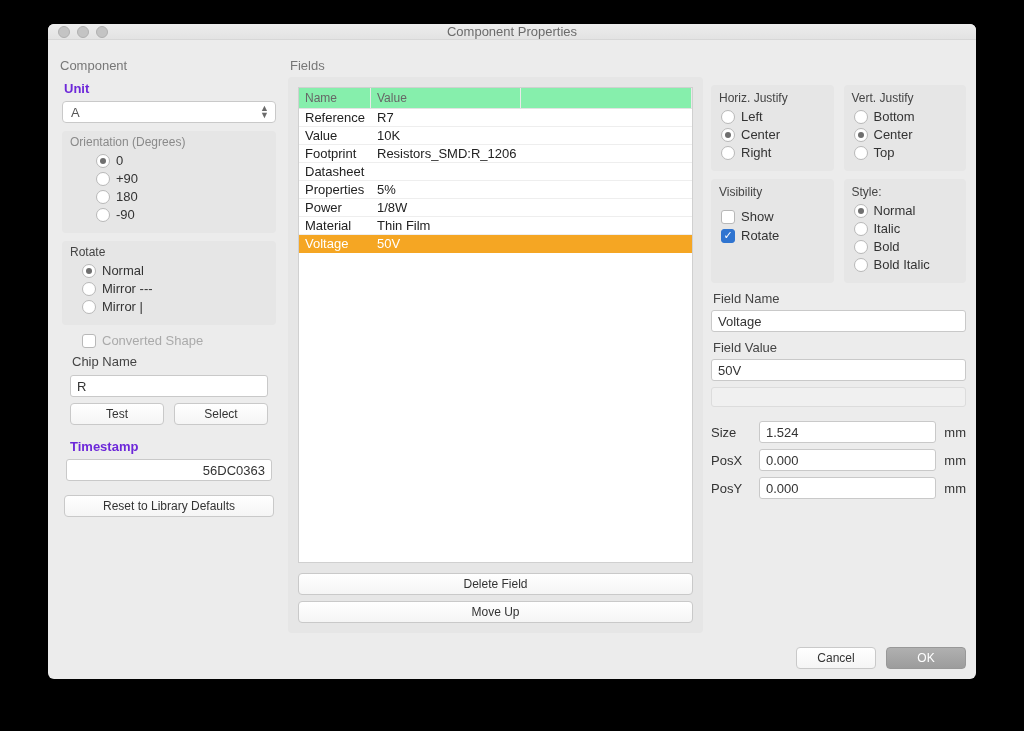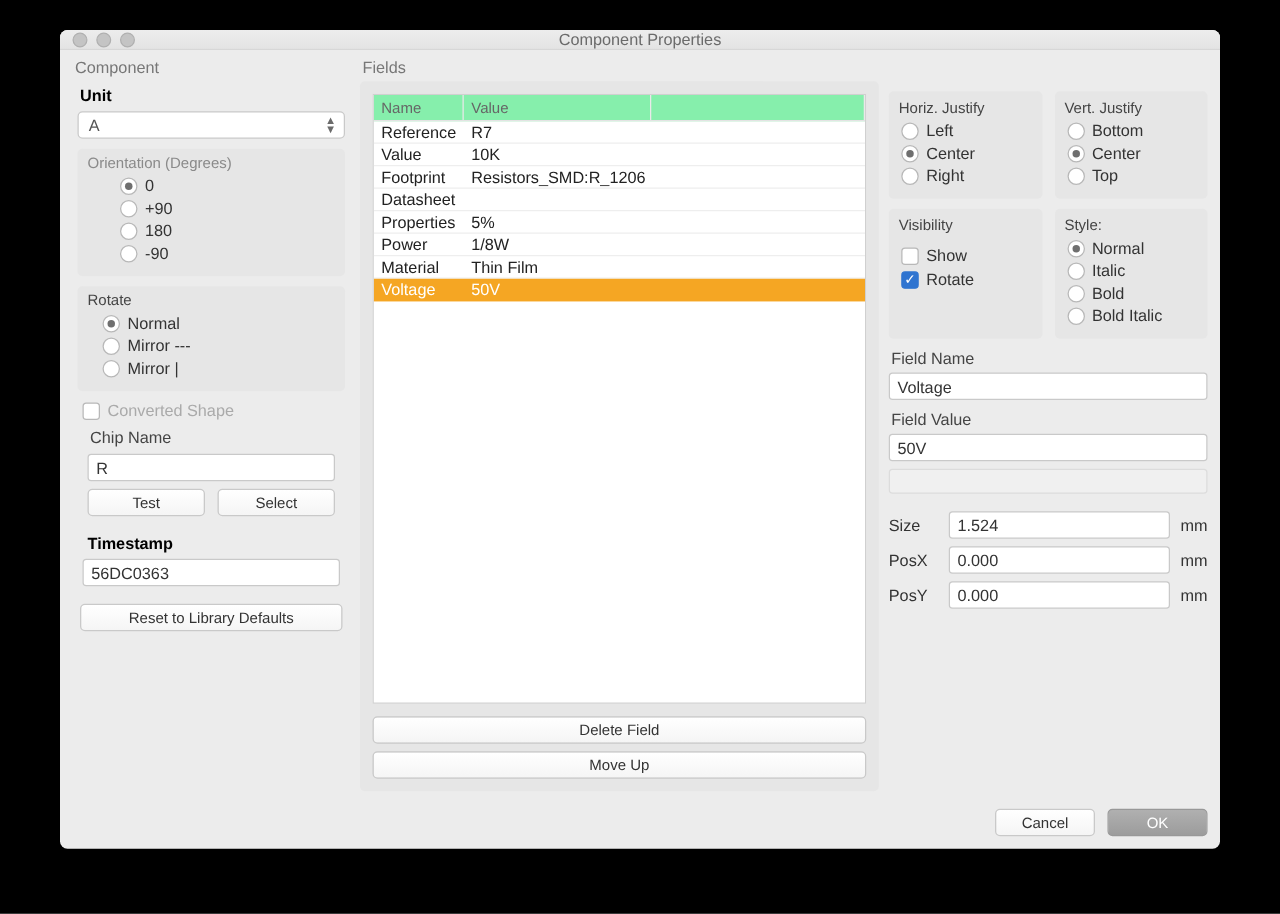--- a/index.html
+++ b/index.html
@@ -59,32 +59,32 @@
     gap: 8px;
   }
   .columns {
     display: flex;
     gap: 8px;
     flex: 1;
   }
   .section-label {
     font-size: 13px;
     color: #777;
-    margin: 0 0 4px 2px;
+    margin: 12px 0 4px 2px;
   }
   
   .left-col { width: 222px; display: flex; flex-direction: column; }
   .left-panel {
     background: #ececec;
     flex: 1;
   }
   .label-bold {
     font-weight: 600;
     font-size: 13px;
-    color: #000000;
+    color: #6d28d9;
     margin: 4px 0 5px 6px;
   }
   .select {
     background: #fff;
     border: 1px solid #c9c9c9;
     border-radius: 4px;
     height: 22px;
     display: flex;
     align-items: center;
     padding: 0 22px 0 8px;
@@ -321,41 +321,41 @@
                   <span class="radio"></span>
                   <span>Mirror ---</span>
                 </div>
                 <div class="radio-row">
                   <span class="radio"></span>
                   <span>Mirror |</span>
                 </div>
               </div>
           </div>
 
-          <div class="check-row disabled" style="margin-left:8px;">
+          <div class="check-row disabled" style="margin-left:24px;">
             <span class="checkbox"></span>
             <span>Converted Shape</span>
           </div>
 
           <div style="margin:6px 8px 0 8px;">
             <div class="sub-label">Chip Name</div>
             <div style="padding:0 4px 0 4px;">
               <div class="text-input">
                 <span>R</span>
               </div>
               <div class="twosplit">
                 <div class="btn">Test</div>
                 <div class="btn">Select</div>
               </div>
             </div>
           </div>
 
           <div style="margin:14px 6px 0 6px;">
             <div class="label-bold" style="font-weight:600;">Timestamp</div>
-            <div class="text-input" style="margin:0 2px;">
+            <div class="text-input" style="margin:0 2px;justify-content:flex-end;">
               <span>56DC0363</span>
             </div>
           </div>
 
           <div style="margin:14px 6px 0 6px;">
             <div class="btn btn-wide">Reset to Library Defaults</div>
           </div>
         </div>
       </div>
 

